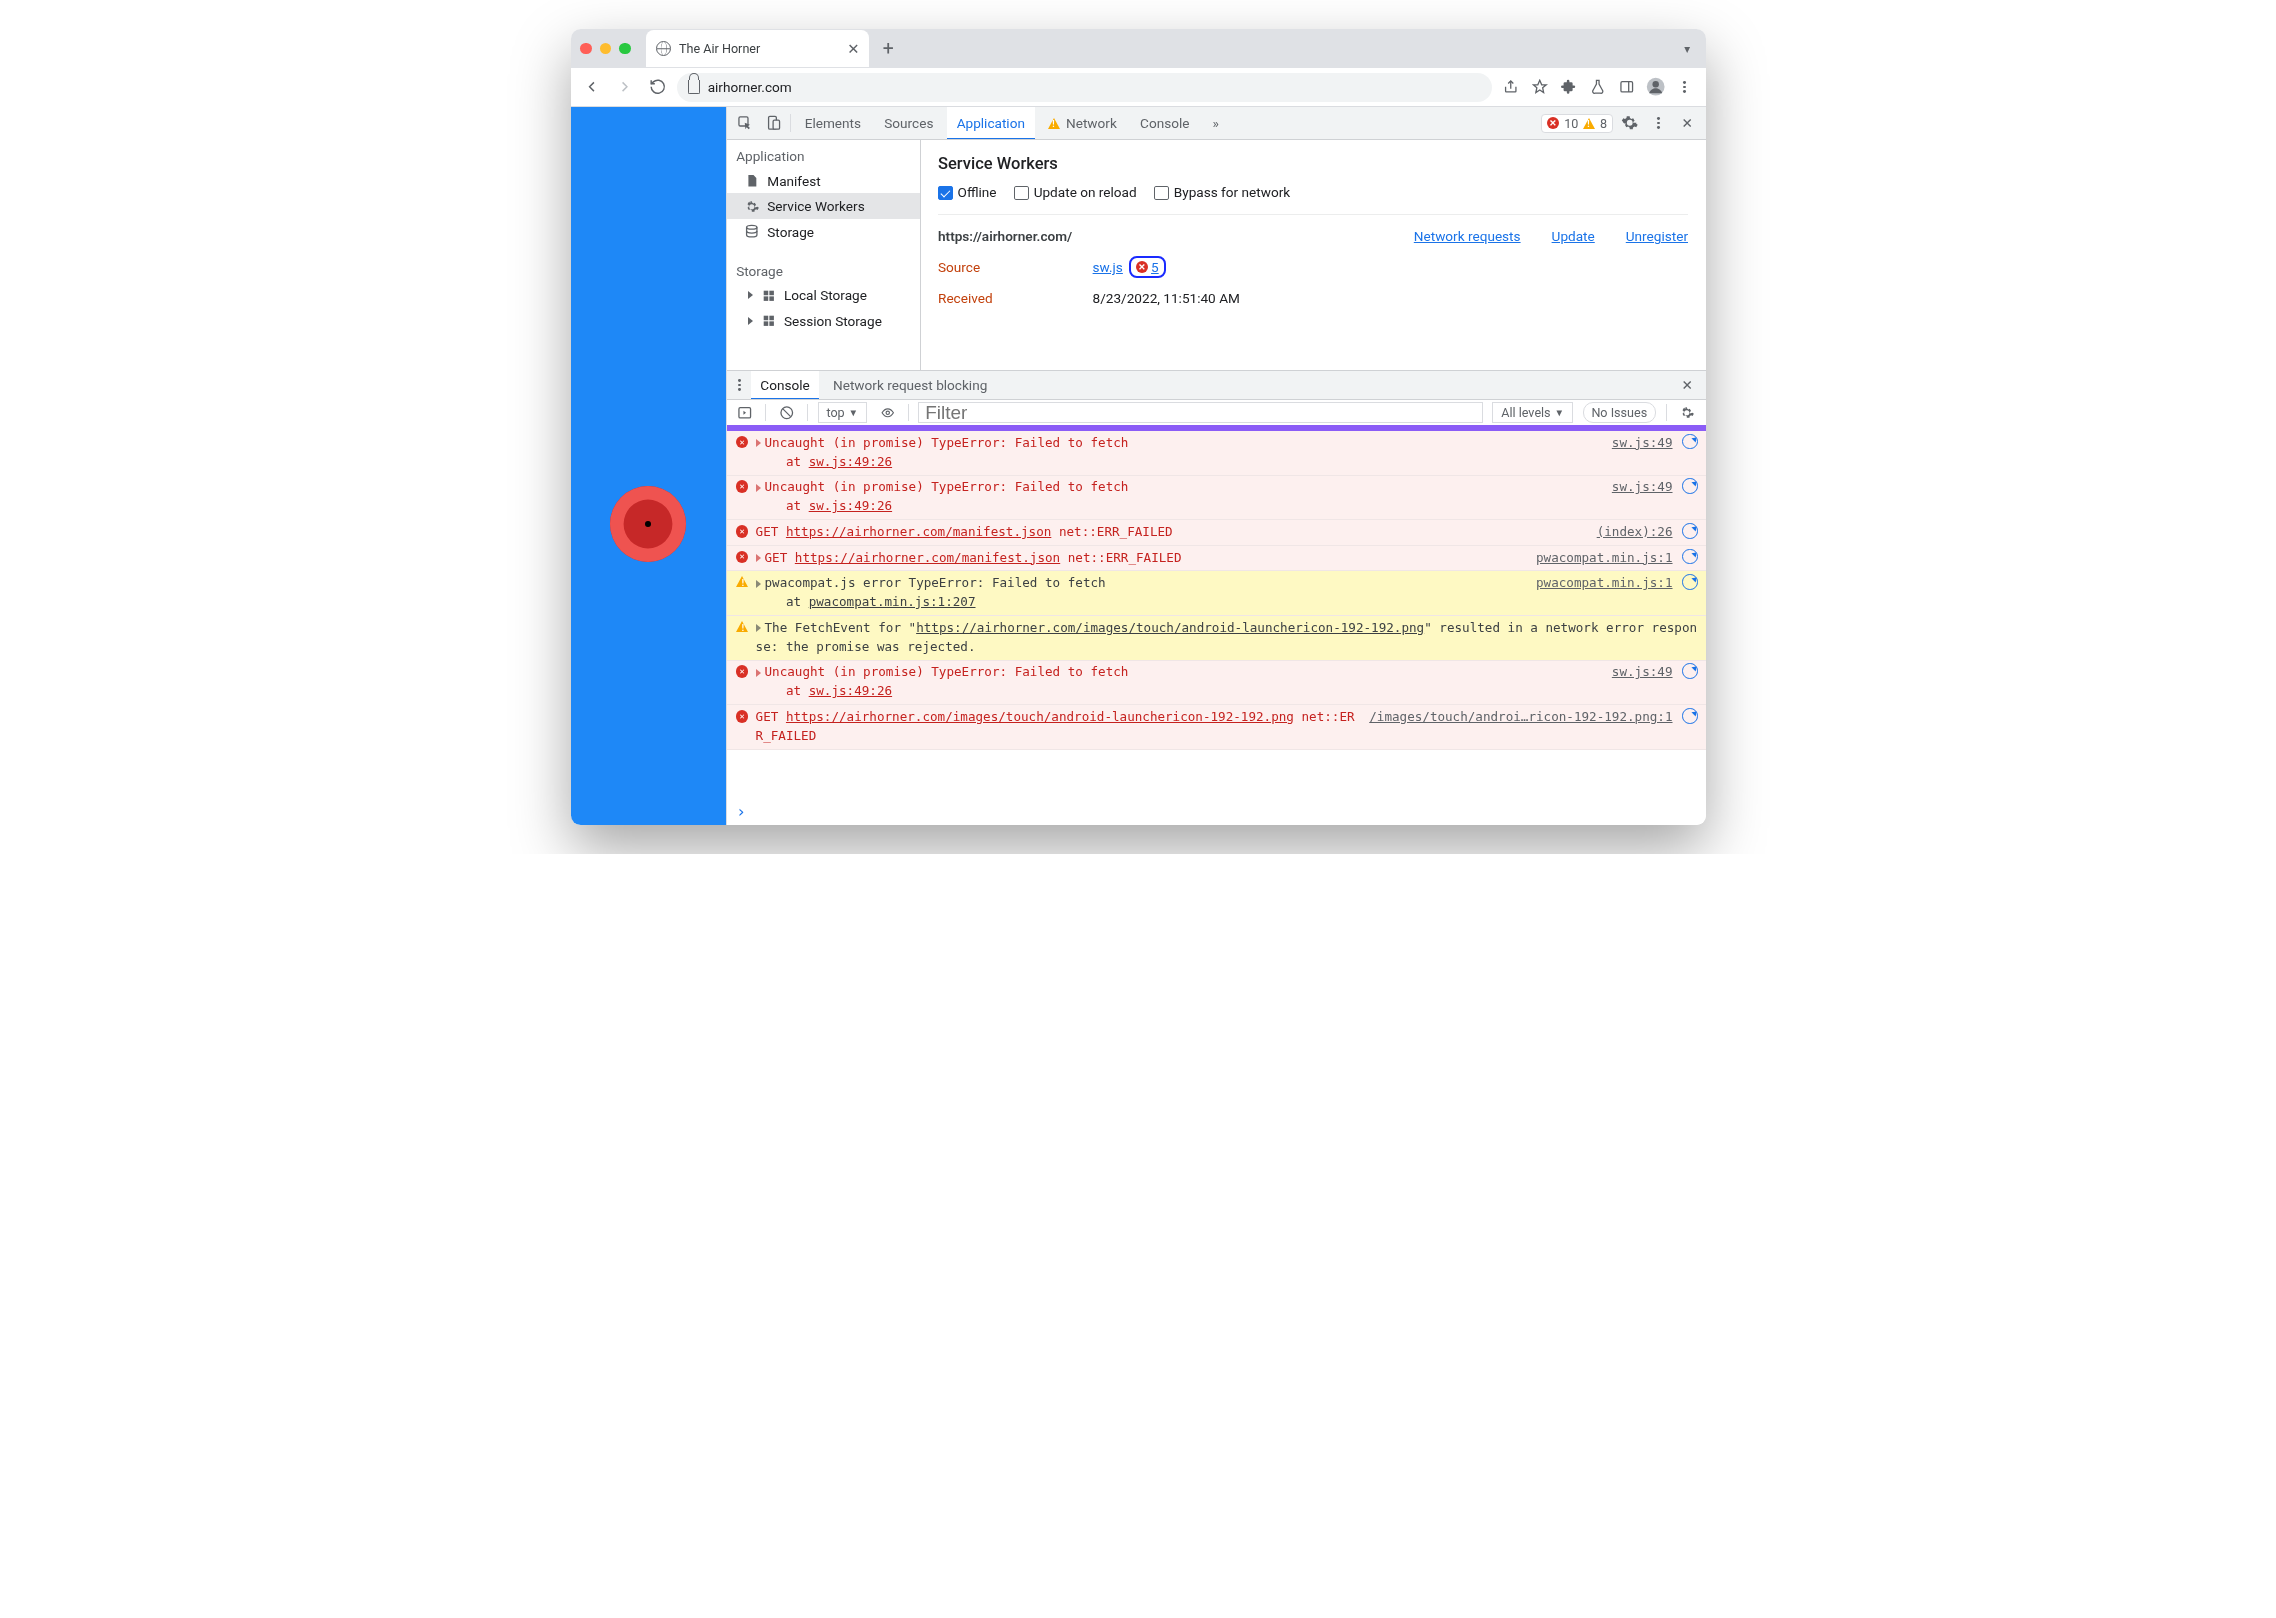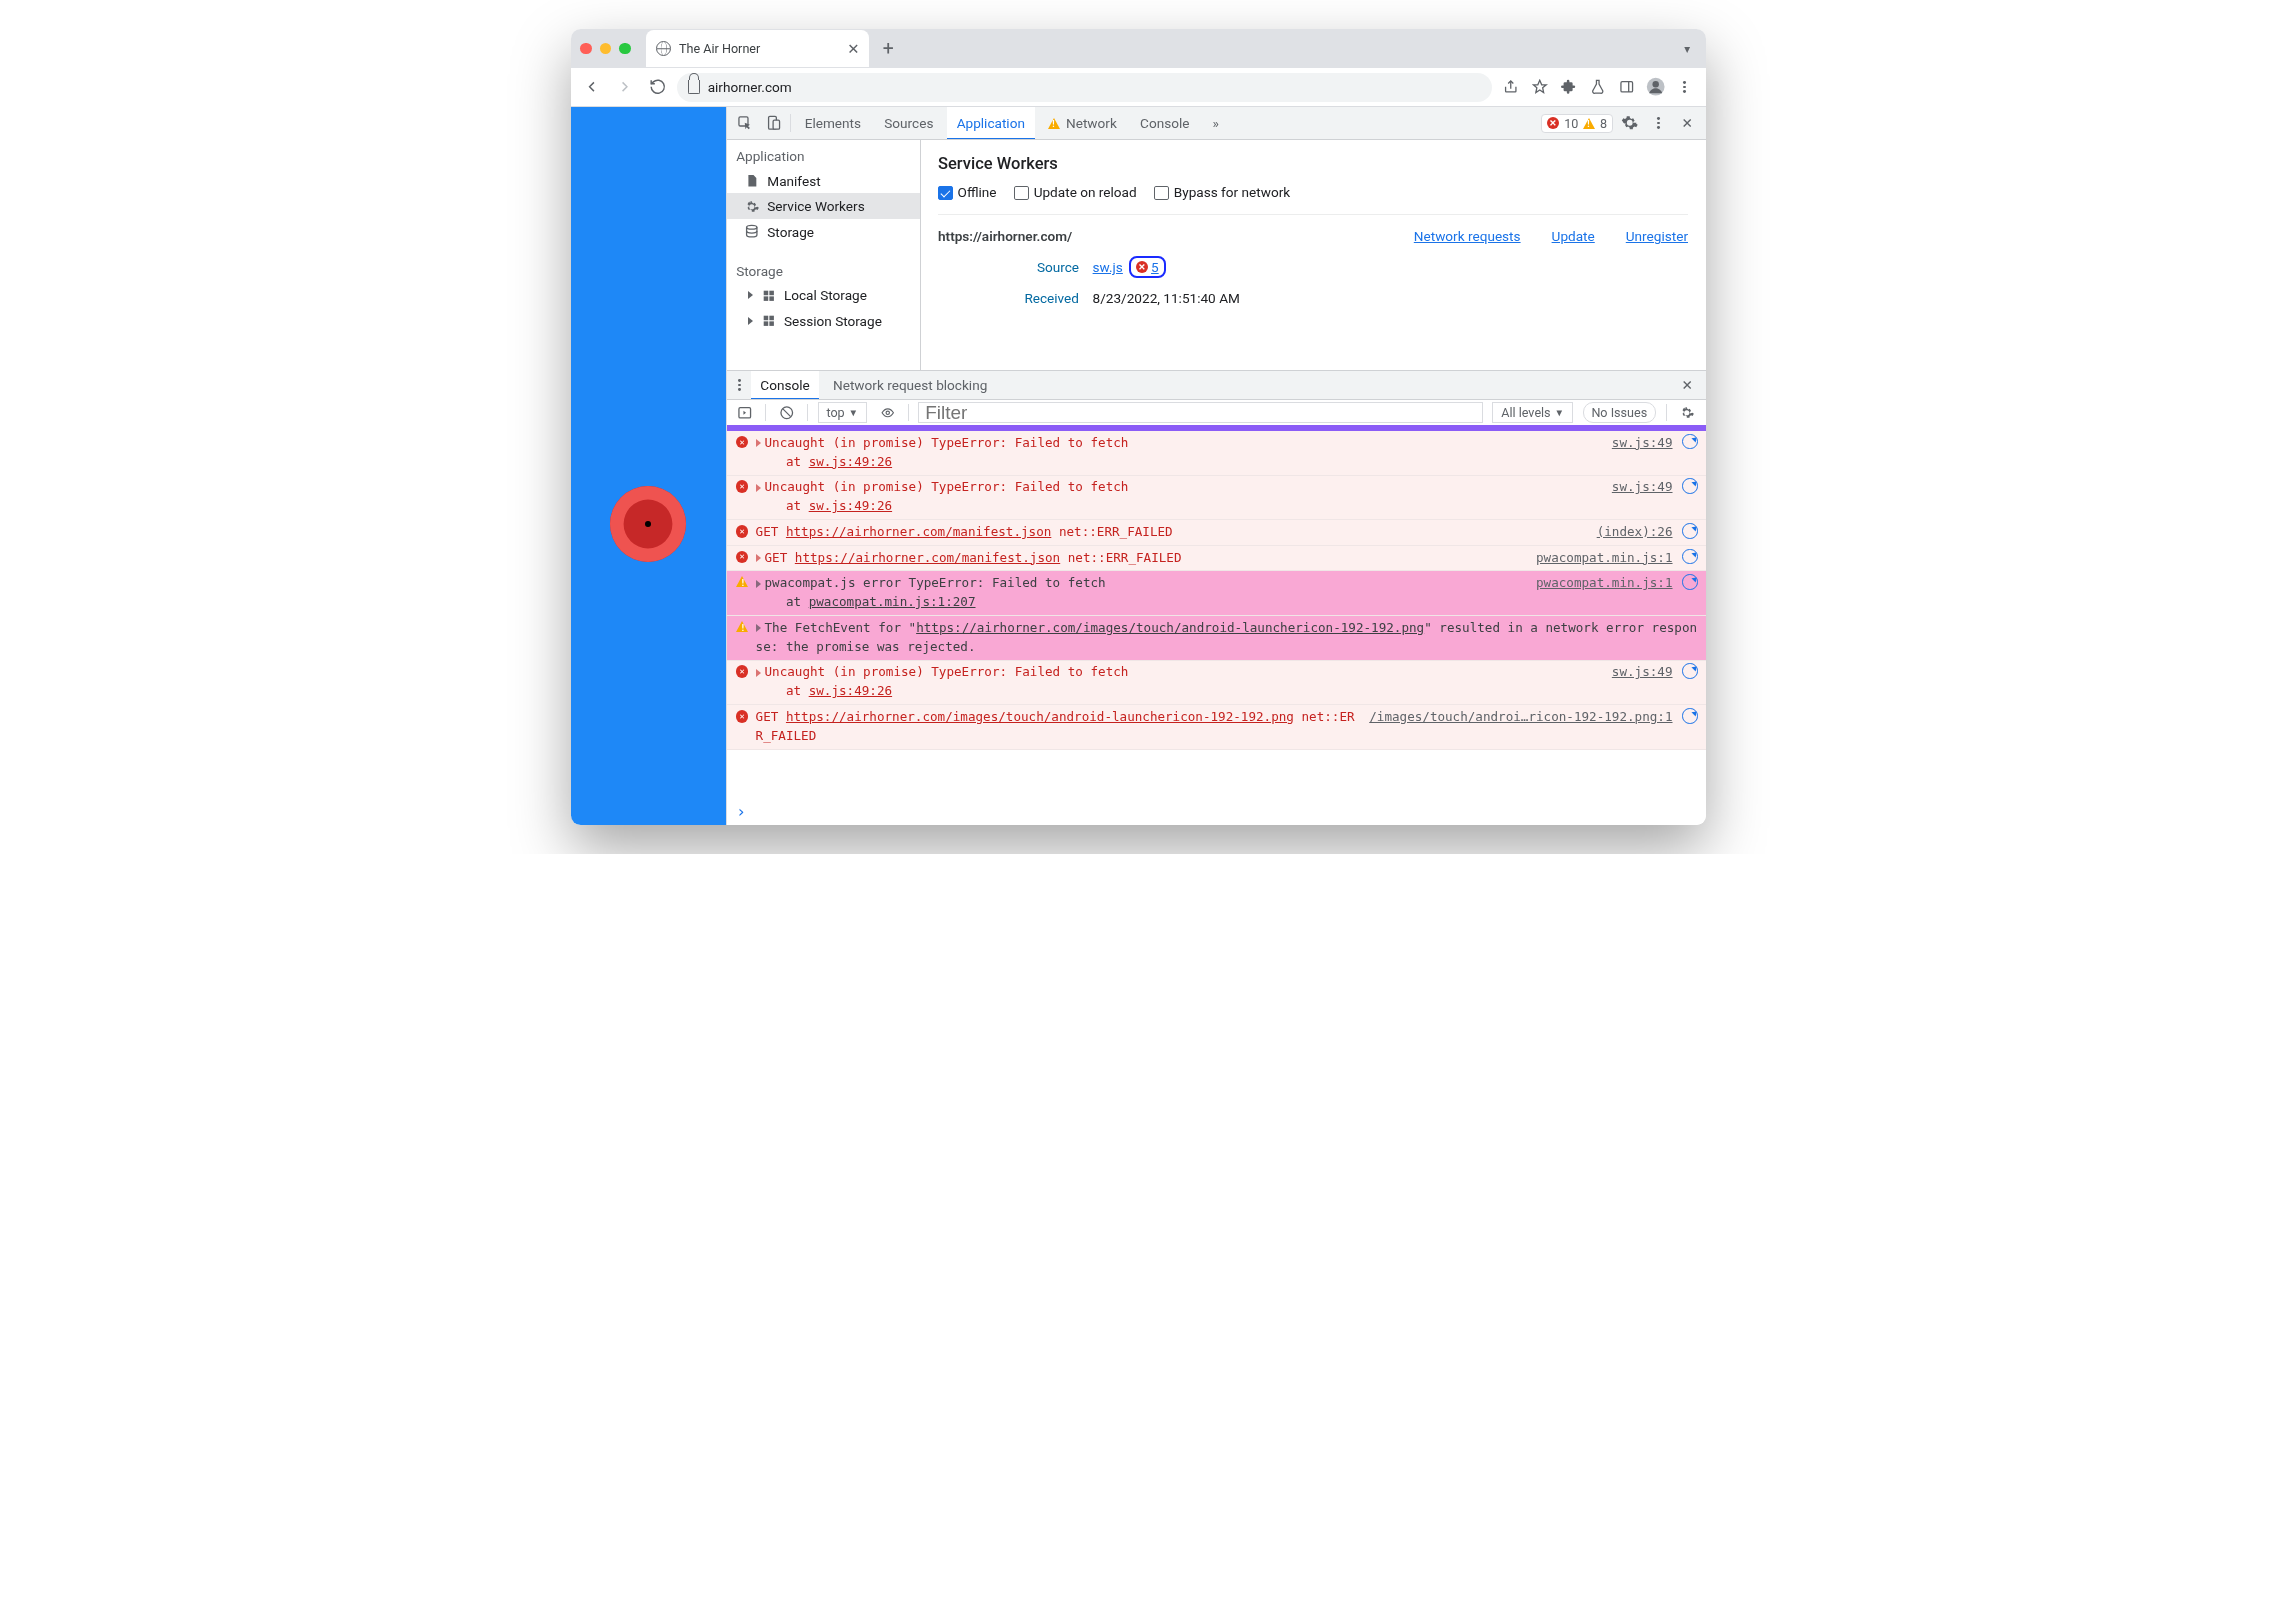--- a/index.html
+++ b/index.html
@@ -96,40 +96,40 @@
   .cb-row{display:flex;gap:17.5px;align-items:center;margin-bottom:13.6px}
   .cb{display:flex;align-items:flex-end;gap:5px;cursor:pointer}
   .cb-box{width:14.6px;height:14.6px;border:1.5px solid #5f6368;border-radius:1.9px;position:relative}
   .cb-box.checked{background:#1a73e8;border-color:#1a73e8}
   .cb-box.checked::after{content:"";position:absolute;left:3.9px;top:1px;width:3.9px;height:7.8px;border:solid #fff;border-width:0 1.9px 1.9px 0;transform:rotate(45deg)}
   .origin-row{display:flex;align-items:center;gap:17.5px;border-top:1px solid #eceded;padding-top:13.6px}
   .origin-row .origin{font-weight:600;color:#3c4043}
   .origin-row .links{margin-left:auto;display:flex;gap:31px}
   .lnk{color:#1a73e8;text-decoration:underline;cursor:pointer}
   .kv{display:flex;gap:13.6px;margin-top:11.6px;font-size:13.6px;align-items:center}
-  .kv .k{width:141px;text-align:right;color:#0369a1}
+  .kv .k{width:141px;color:#c2410c}
   .kv .v{display:flex;align-items:center;gap:5.8px}
   .hl-box{border:2.9px solid #1a2bff;border-radius:7.8px;padding:1px 4.9px;display:inline-flex;align-items:center;gap:2.9px}
   
   .drawer{flex:1;display:flex;flex-direction:column;min-height:0}
   .drawer-tabs{height:29px;background:#f1f3f4;border-bottom:1px solid #cfd1d4;display:flex;align-items:center;padding:0 5.8px;gap:3.9px;font-size:13.6px;color:#5f6368}
   .drawer-tabs .dtab{padding:0 9.7px;height:100%;display:flex;align-items:center;cursor:pointer}
   .drawer-tabs .dtab.active{color:#202124;border-bottom:1.9px solid #1a73e8;background:#fff}
   .kebab{letter-spacing:0;line-height:0;display:flex;flex-direction:column;gap:1.9px;padding:0 5.8px;cursor:pointer}
   .kebab span{width:2.9px;height:2.9px;background:#5f6368;border-radius:50%}
   .console-toolbar{height:31px;border-bottom:6px solid #8b5cf6;display:flex;align-items:center;padding:0 7.8px;gap:9.7px;font-size:12.6px;color:#5f6368;background:#fff}
   .ct-btn{width:21.3px;height:21.3px;display:flex;align-items:center;justify-content:center;cursor:pointer}
   .sep{width:1px;height:17.5px;background:#dadce0}
   .filter-input{flex:1;height:21.3px;border:1px solid #dadce0;padding:0 5.8px;font-size:19px;color:#5f6368;background:#fff}
   .select-like{height:21.3px;border:1px solid #dadce0;padding:0 7.8px;display:flex;align-items:center;gap:3.9px;cursor:pointer;background:#fff}
   
   .console{flex:1;overflow:auto;font-family:Menlo,Consolas,monospace;font-size:12.6px;line-height:1.5}
   .crow{display:flex;align-items:flex-start;padding:2.9px 7.8px;border-bottom:1px solid #f0e6e6;gap:5.8px}
   .crow.err{background:#fdf0ef;color:#c5221f}
-  .crow.wrn{background:#f9a8d4;color:#3c4043}
+  .crow.wrn{background:#fef9c3;color:#3c4043}
   .crow .ic{flex:0 0 15.5px;display:flex;justify-content:center;margin-top:1.9px}
   .crow .msg{flex:1;white-space:pre-wrap;word-break:break-all}
   .crow .src{color:#5f6368;text-decoration:underline;cursor:pointer;white-space:nowrap;margin-left:7.8px}
   .crow .reload{width:15.5px;height:15.5px;border:1.5px solid #1a73e8;border-radius:50%;margin-left:3.9px;cursor:pointer;position:relative;flex:0 0 15.5px}
   .crow .reload::after{content:"";position:absolute;right:-1px;top:1.9px;width:0;height:0;border-left:3.9px solid transparent;border-right:3.9px solid transparent;border-bottom:4.9px solid #1a73e8;transform:rotate(45deg)}
   .ul{text-decoration:underline;cursor:pointer}
   .disc{display:inline-block;width:0;height:0;border-top:4.9px solid transparent;border-bottom:4.9px solid transparent;border-left:5.8px solid currentColor;margin-right:3.9px;vertical-align:middle;opacity:.6}
   .prompt{padding:3.9px 9.7px;color:#1a73e8;font-family:Menlo,monospace}
   
   svg{display:block}

